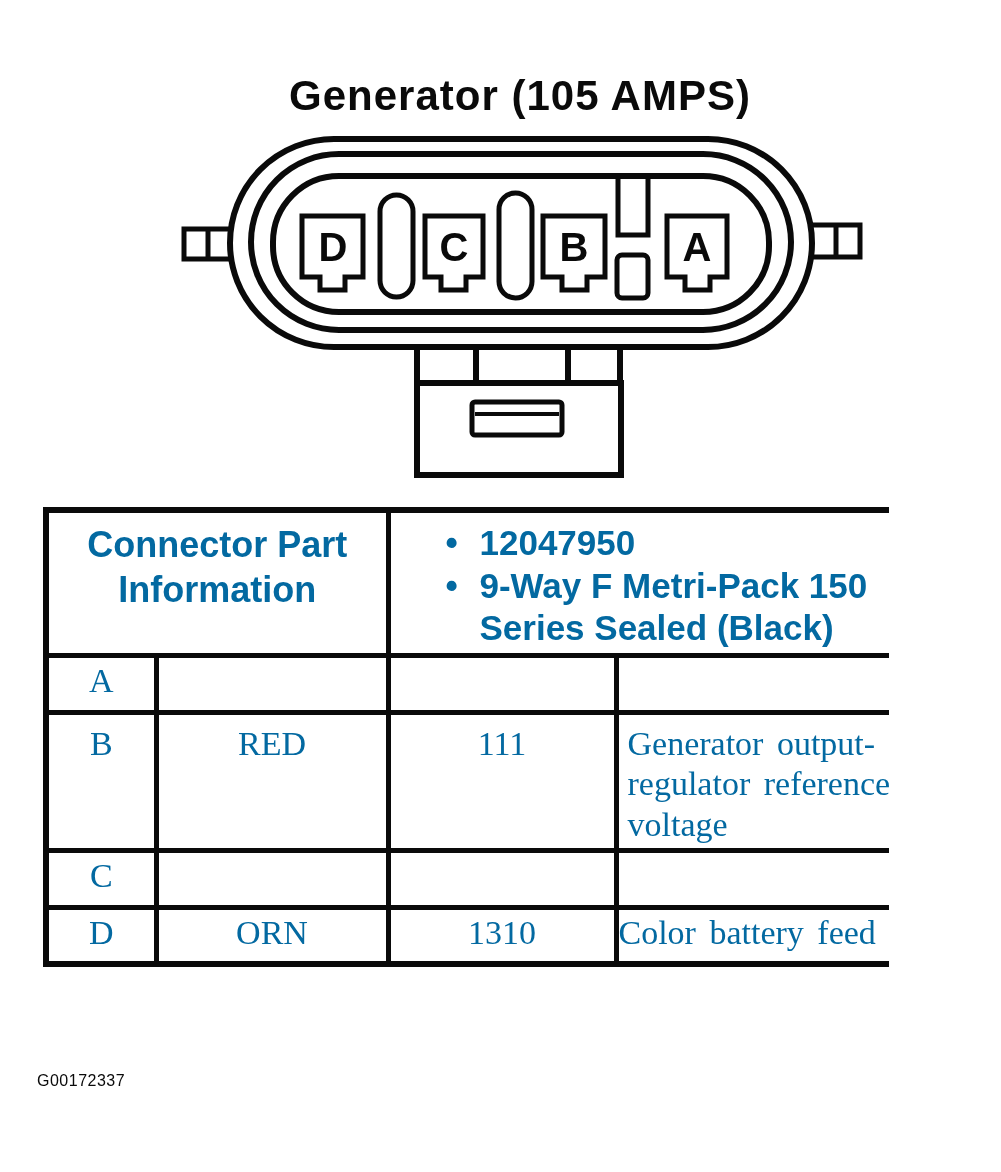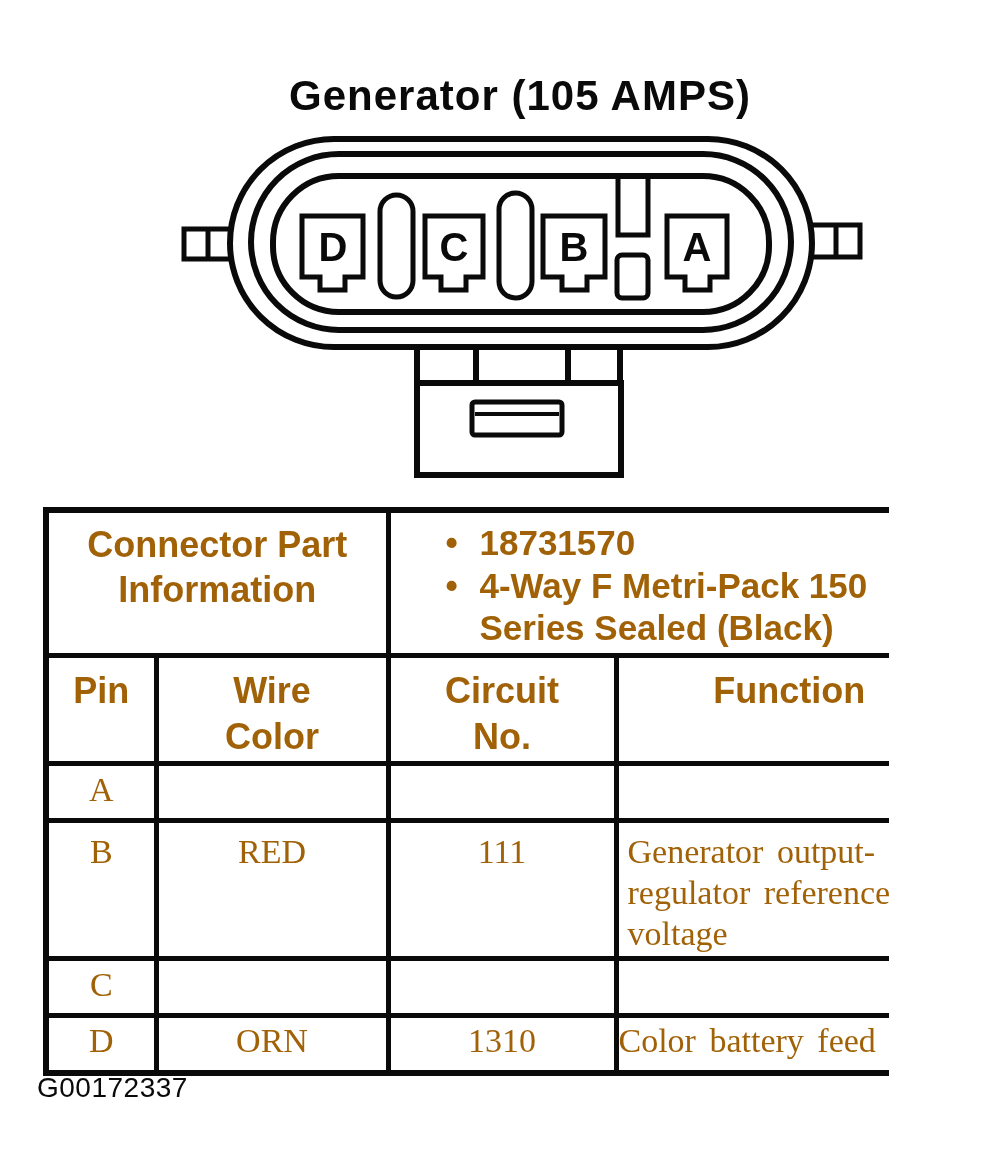--- a/index.html
+++ b/index.html
@@ -31,21 +31,21 @@
     width: 1001px;
     height: 500px;
   }
   .pin-table {
     position: absolute;
     left: 43px;
     top: 507px;
     width: 917px;
     border-collapse: collapse;
     table-layout: fixed;
-    color: #a16207;
+    color: #0369a1;
   }
   .pin-table td {
     border: 5px solid #0a0a0a;
     vertical-align: top;
     overflow: hidden;
   }
   .pin-table { border: 6px solid #0a0a0a; }
 
   td.part-info-label {
     text-align: center;
@@ -83,21 +83,21 @@
     word-spacing: 5px;
   }
   tr.row-single td.data-cell { vertical-align: middle; padding: 2px 0 6px 0; }
   tr.row-tall td.data-cell { vertical-align: top; padding-top: 9px; }
   td.function-cell { text-align: left; padding-left: 9px; padding-right: 4px; font-family: Liberation Serif, serif; }
 
   .caption {
     position: absolute;
     left: 37px;
     top: 1072px;
-    font-size: 28px;
+    font-size: 16px;
     letter-spacing: 0.5px;
     color: #0a0a0a;
   }
 </style>
 </head>
 <body>
 
 <div class="page">
 
   <div class="title">Generator (105 AMPS)</div>
@@ -154,37 +154,27 @@
       <col style="width:232px">
       <col style="width:228px">
       <col style="width:347px">
     </colgroup>
     <tbody>
       <tr style="height:145px;">
         <td class="part-info-label" colspan="2">Connector Part Information</td>
         <td class="part-info-values" colspan="2">
           <div class="bullet-item">
             <span class="bullet">•</span>
-            <span class="bullet-text">18731570</span>
+            <span class="bullet-text">12047950</span>
           </div>
           <div class="bullet-item">
             <span class="bullet">•</span>
-            <span class="bullet-text">4-Way F Metri-Pack 150 Series Sealed (Black)</span>
+            <span class="bullet-text">9-Way F Metri-Pack 150 Series Sealed (Black)</span>
           </div>
         </td>
-      </tr>
-      <tr style="height:106px;">
-        <td class="col-header">Pin</td>
-        <td class="col-header">
-          <div class="hdr-wrap-narrow">Wire Color</div>
-        </td>
-        <td class="col-header">
-          <div class="hdr-wrap-mid">Circuit No.</div>
-        </td>
-        <td class="col-header">Function</td>
       </tr>
       <tr class="row-single" style="height:57px;">
         <td class="data-cell">A</td>
         <td class="data-cell"></td>
         <td class="data-cell"></td>
         <td class="data-cell function-cell"></td>
       </tr>
       <tr class="row-tall" style="height:138px;">
         <td class="data-cell">B</td>
         <td class="data-cell">RED</td>

